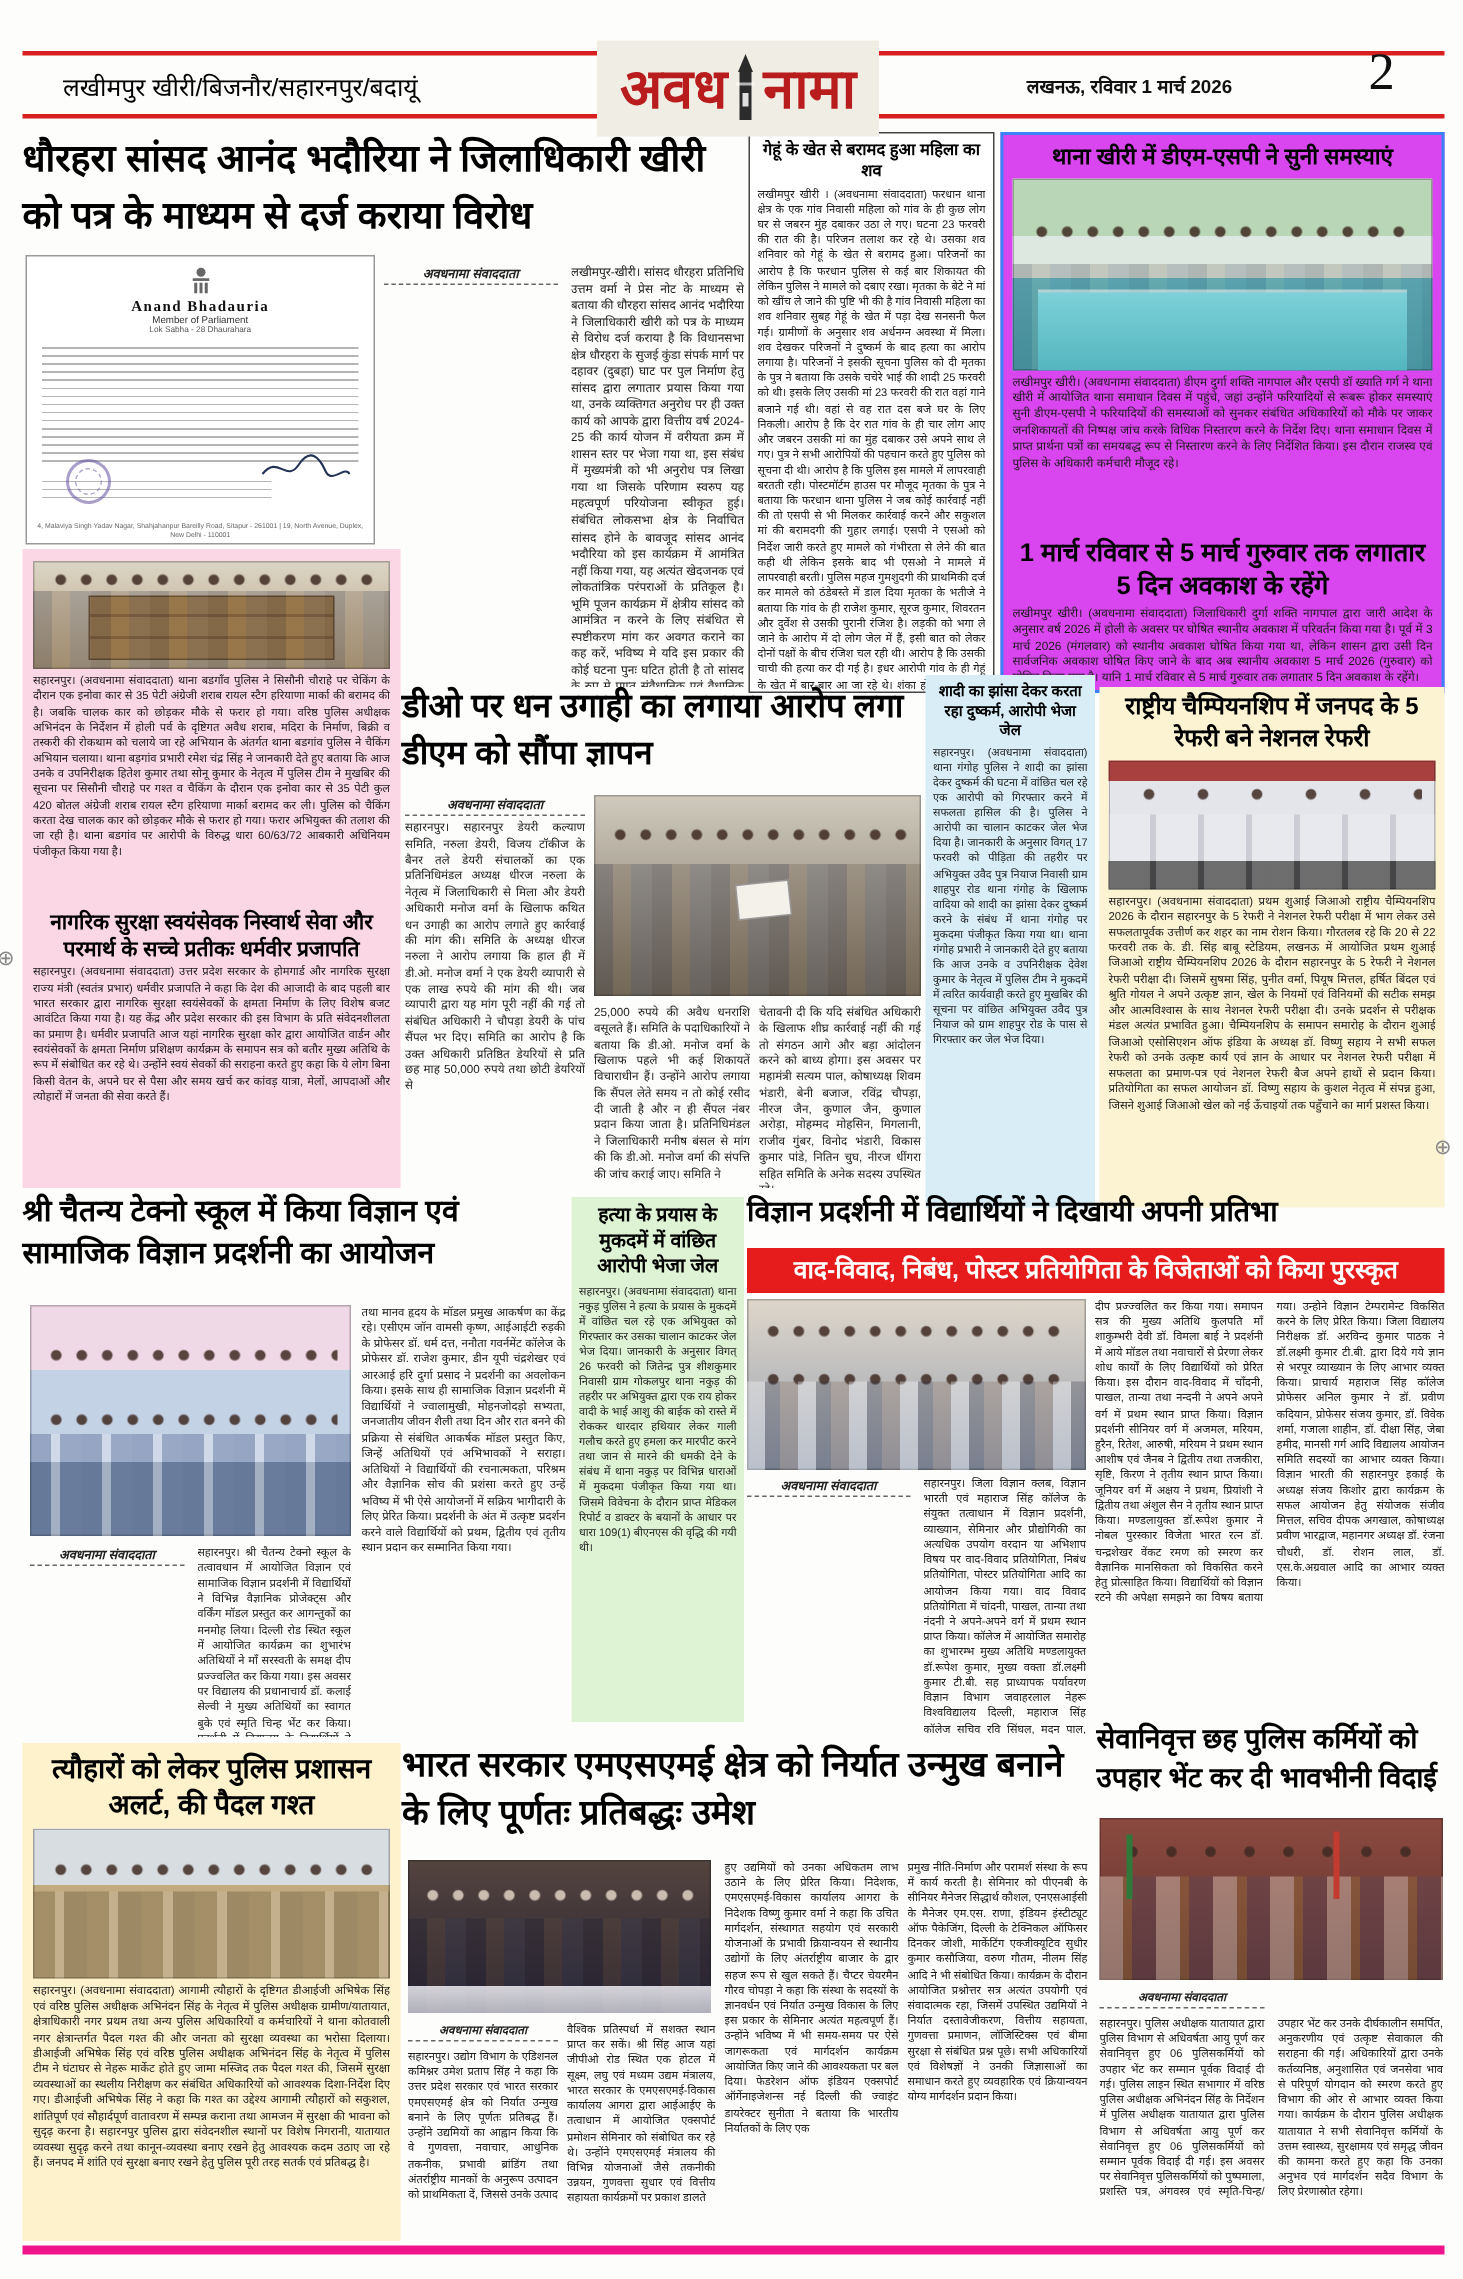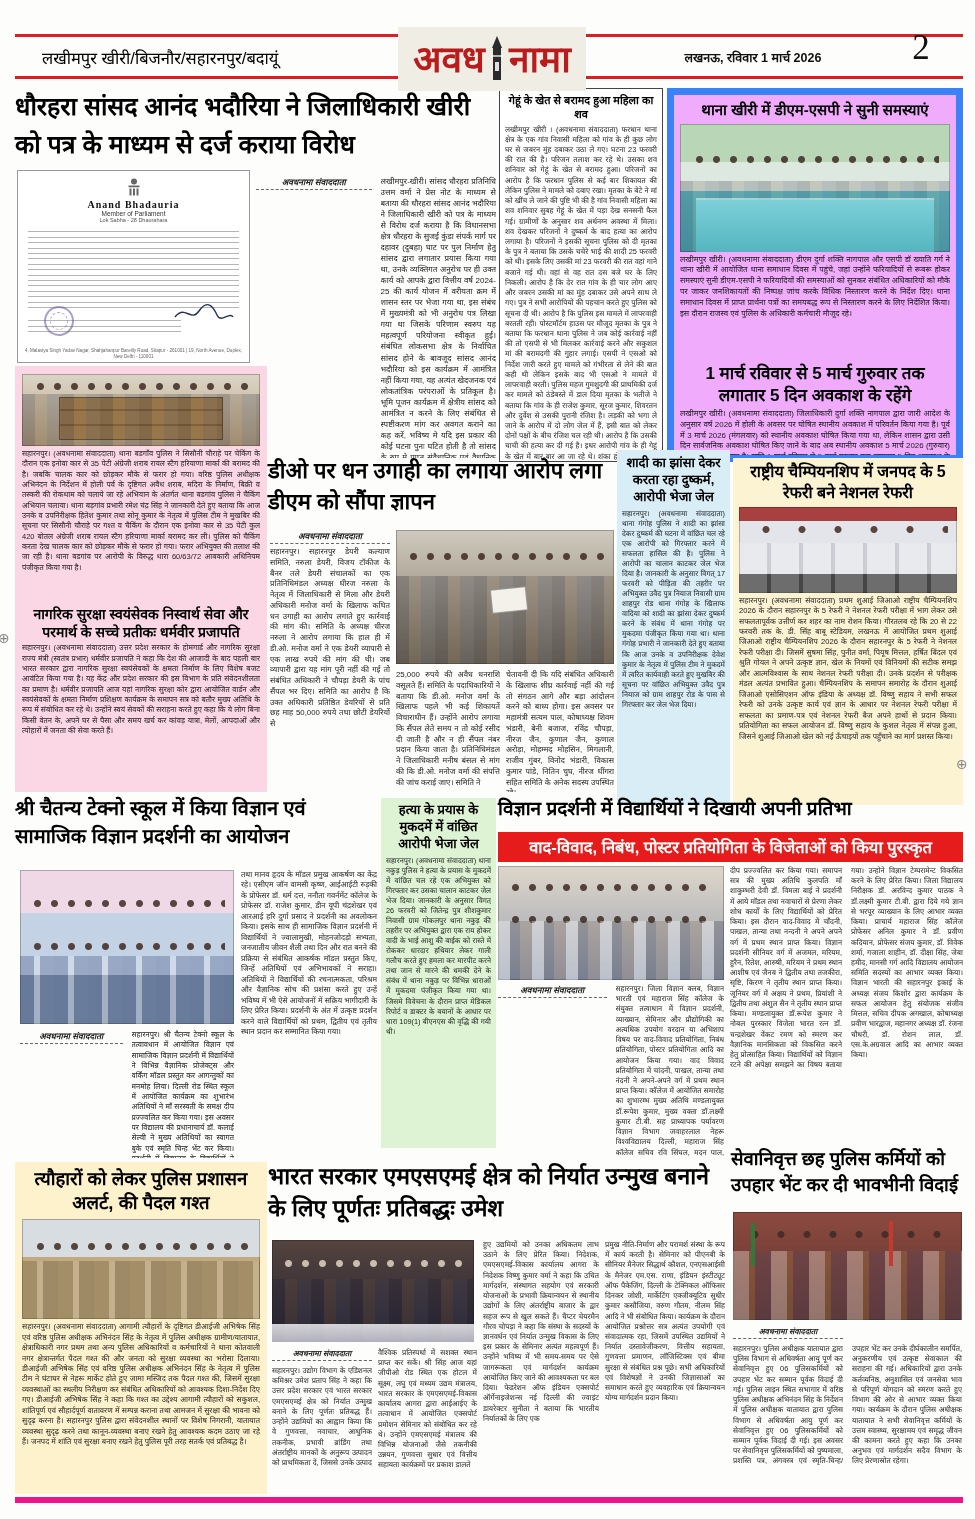--- a/index.html
+++ b/index.html
@@ -13,21 +13,21 @@
           border-bottom:1px dashed #666;padding-bottom:2px;margin-bottom:3px}
   .cols2{column-count:2;column-gap:9px}
   
   .editions{position:absolute;font-weight:normal;font-size:16.5px;color:#000}
   .logo-box{position:absolute;background:#f0ede5;display:flex;align-items:center;justify-content:center;gap:3px;z-index:3}
   .logo-t{color:#b91c1c;font-size:37px;font-weight:bold;line-height:1}
   .dateline{position:absolute;font-weight:bold;font-size:12.5px;text-align:center}
   .pagenum{position:absolute;font-family:"Liberation Serif",serif;font-size:35px;text-align:center}
   
   .boxed{position:absolute;overflow:hidden}
-  .bg-cream{background:#f0abfc;border:7px solid #3b82f6}
+  .bg-cream{background:#d946ef;border:2px solid #3b82f6}
   .bg-pink{background:#fbd7e5}
   .bg-blue{background:#d8edf6}
   .bg-green{background:#def3d4}
   .bg-yellow{background:#fdf2cc}
   .bordered{border:1px solid #444;background:#fff}
   .inner-hl{font-weight:bold;text-align:center;line-height:1.3;color:#000}
   .banner{position:absolute;background:#e61c1c;color:#fff;font-weight:bold;text-align:center;overflow:hidden}
   
   .photo{position:absolute;overflow:hidden;box-shadow:0 0 0 1px rgba(0,0,0,.25) inset}
   .photo.inflow{position:relative;width:100%}
@@ -154,21 +154,21 @@
 </div>
 <div class="photo ph-memo" style="left:396px;top:530px;width:218px;height:134px">
   <div class="heads" style="top:16%"></div>
   <div class="figs" style="height:66%;opacity:.6"></div>
   <div style="position:absolute;left:44%;top:44%;width:34px;height:22px;background:#f3f1ea;box-shadow:0 0 0 1px #999;transform:rotate(-6deg)"></div>
 </div>
 <div class="btxt abs" style="left:396px;top:670px;width:104px;height:122px;font-size:7.8px">25,000 रुपये की अवैध धनराशि वसूलते हैं। समिति के पदाधिकारियों ने बताया कि डी.ओ. मनोज वर्मा के खिलाफ पहले भी कई शिकायतें विचाराधीन हैं। उन्होंने आरोप लगाया कि सैंपल लेते समय न तो कोई रसीद दी जाती है और न ही सैंपल नंबर प्रदान किया जाता है। प्रतिनिधिमंडल ने जिलाधिकारी मनीष बंसल से मांग की कि डी.ओ. मनोज वर्मा की संपत्ति की जांच कराई जाए। समिति ने</div>
 <div class="btxt abs" style="left:506px;top:670px;width:108px;height:122px;font-size:7.8px">चेतावनी दी कि यदि संबंधित अधिकारी के खिलाफ शीघ्र कार्रवाई नहीं की गई तो संगठन आगे और बड़ा आंदोलन करने को बाध्य होगा। इस अवसर पर महामंत्री सत्यम पाल, कोषाध्यक्ष शिवम भंडारी, बेनी बजाज, रविंद्र चौपड़ा, नीरज जैन, कुणाल जैन, कुणाल अरोड़ा, मोहम्मद मोहसिन, मिगलानी, राजीव गुंबर, विनोद भंडारी, विकास कुमार पांडे, नितिन चुघ, नीरज धींगरा सहित समिति के अनेक सदस्य उपस्थित रहे।</div>
 
 <div class="boxed bg-blue" style="left:617px;top:450px;width:113px;height:355px;padding:5px 5px">
-  <div class="inner-hl" style="font-size:13px">शादी का झांसा देकर करता रहा दुष्कर्म, आरोपी भेजा जेल</div>
+  <div class="inner-hl" style="font-size:10px">शादी का झांसा देकर करता रहा दुष्कर्म, आरोपी भेजा जेल</div>
   <div class="btxt" style="font-size:7.3px;height:288px;margin-top:3px">सहारनपुर। (अवधनामा संवाददाता) थाना गंगोह पुलिस ने शादी का झांसा देकर दुष्कर्म की घटना में वांछित चल रहे एक आरोपी को गिरफ्तार करने में सफलता हासिल की है। पुलिस ने आरोपी का चालान काटकर जेल भेज दिया है। जानकारी के अनुसार विगत् 17 फरवरी को पीड़िता की तहरीर पर अभियुक्त उवैद पुत्र नियाज निवासी ग्राम शाहपुर रोड थाना गंगोह के खिलाफ वादिया को शादी का झांसा देकर दुष्कर्म करने के संबंध में थाना गंगोह पर मुकदमा पंजीकृत किया गया था। थाना गंगोह प्रभारी ने जानकारी देते हुए बताया कि आज उनके व उपनिरीक्षक देवेश कुमार के नेतृत्व में पुलिस टीम ने मुकदमें में त्वरित कार्यवाही करते हुए मुखबिर की सूचना पर वांछित अभियुक्त उवैद पुत्र नियाज को ग्राम शाहपुर रोड के पास से गिरफ्तार कर जेल भेज दिया।</div>
 </div>
 
 <div class="boxed" style="left:733px;top:458px;width:230px;height:347px;padding:4px 6px;background:#fcf3d3">
   <div class="inner-hl" style="font-size:16px">राष्ट्रीय चैम्पियनशिप में जनपद के 5 रेफरी बने नेशनल रेफरी</div>
   <div class="photo inflow ph-ref" style="height:86px;margin:3px 0">
     <div class="heads" style="top:20%;background-size:36px 11px"></div>
     <div class="figs" style="height:58%;opacity:.25;background:repeating-linear-gradient(90deg, rgba(250,250,252,.8) 0 28px, rgba(40,40,60,.5) 28px 32px)"></div>
   </div>
   <div class="btxt" style="font-size:7.6px;height:202px">सहारनपुर। (अवधनामा संवाददाता) प्रथम शुआई जिआओ राष्ट्रीय चैम्पियनशिप 2026 के दौरान सहारनपुर के 5 रेफरी ने नेशनल रेफरी परीक्षा में भाग लेकर उसे सफलतापूर्वक उत्तीर्ण कर शहर का नाम रोशन किया। गौरतलब रहे कि 20 से 22 फरवरी तक के. डी. सिंह बाबू स्टेडियम, लखनऊ में आयोजित प्रथम शुआई जिआओ राष्ट्रीय चैम्पियनशिप 2026 के दौरान सहारनपुर के 5 रेफरी ने नेशनल रेफरी परीक्षा दी। जिसमें सुषमा सिंह, पुनीत वर्मा, पियूष मित्तल, हर्षित बिंदल एवं श्रुति गोयल ने अपने उत्कृष्ट ज्ञान, खेल के नियमों एवं विनियमों की सटीक समझ और आत्मविश्वास के साथ नेशनल रेफरी परीक्षा दी। उनके प्रदर्शन से परीक्षक मंडल अत्यंत प्रभावित हुआ। चैम्पियनशिप के समापन समारोह के दौरान शुआई जिआओ एसोसिएशन ऑफ इंडिया के अध्यक्ष डॉ. विष्णु सहाय ने सभी सफल रेफरी को उनके उत्कृष्ट कार्य एवं ज्ञान के आधार पर नेशनल रेफरी परीक्षा में सफलता का प्रमाण-पत्र एवं नेशनल रेफरी बैज अपने हाथों से प्रदान किया। प्रतियोगिता का सफल आयोजन डॉ. विष्णु सहाय के कुशल नेतृत्व में संपन्न हुआ, जिसने शुआई जिआओ खेल को नई ऊँचाइयों तक पहुँचाने का मार्ग प्रशस्त किया।</div>

